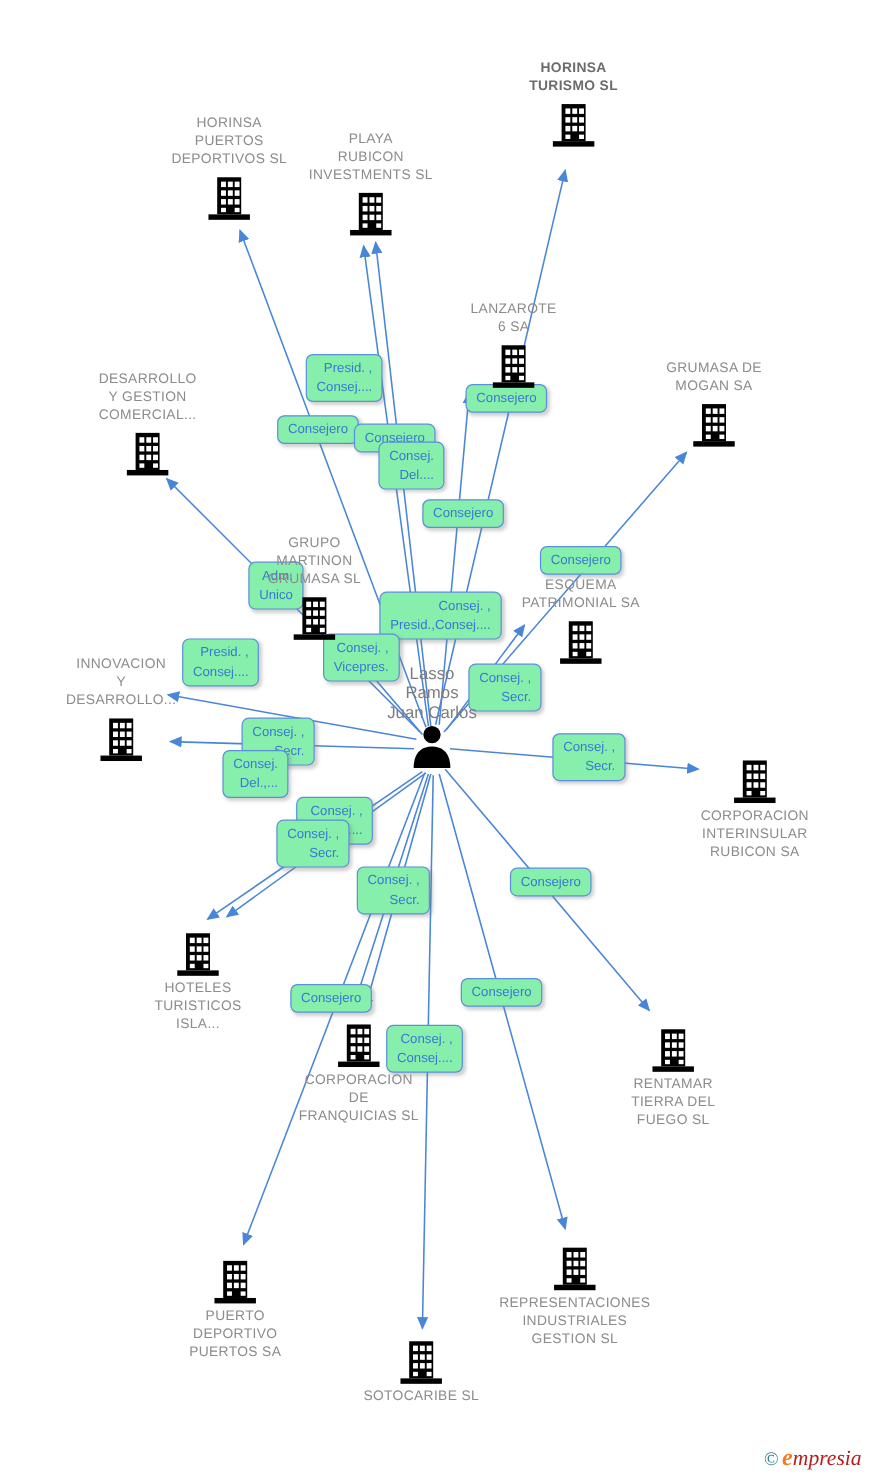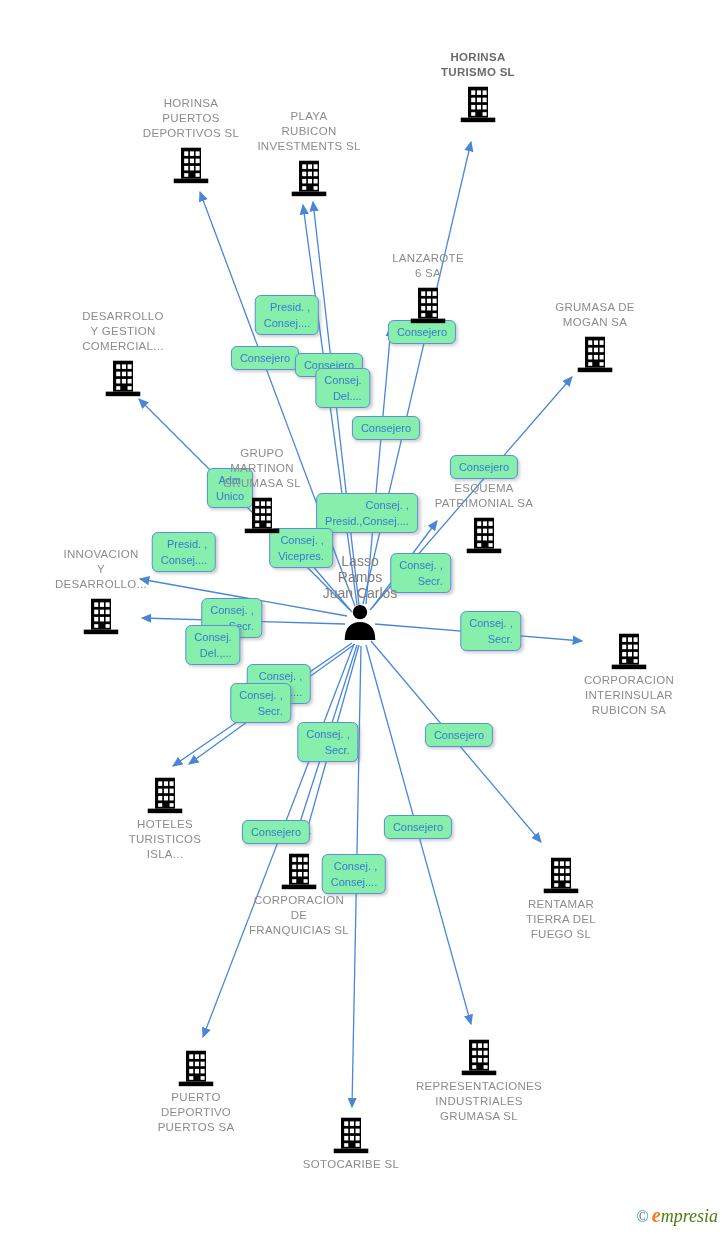--- a/index.html
+++ b/index.html
@@ -33,21 +33,21 @@
     padding:3px 8px;color:#3a78d2;font-size:11px;line-height:16px;text-align:right;
     white-space:pre-line;box-shadow:2px 2px 3px rgba(120,120,120,.35);
   }
 
   .footer-logo{
     position:absolute;right:10px;bottom:8px;z-index:5;
     font-family:"Liberation Serif","DejaVu Serif",serif;font-style:italic;font-size:18px;
   }
   .footer-logo .cp{color:#2e7d8f;font-style:normal;font-size:16px;margin-right:3px;}
   .footer-logo .e{color:#ee7d23;font-weight:bold;font-size:20px;}
-  .footer-logo .rest{color:#4d7c0f;margin-top:40px;}
+  .footer-logo .rest{color:#b91c1c;margin-top:40px;}
 </style>
 </head>
 <body>
 
 <div class="canvas">
 
   <svg style="position:absolute;width:0;height:0" aria-hidden="true">
     <defs>
       <symbol id="bld" viewBox="0 0 44 42">
         <rect class="tone" x="3" y="36" width="38" height="5"></rect>
@@ -209,21 +209,21 @@
   </div>
   <div class="company below" style="left:351px;top:1135px">
     <div class="cname">SOTOCARIBE SL</div>
     <svg class="bld">
         <use href="#bld"></use>
       </svg>
   </div>
   <div class="company below" style="left:479px;top:1057px">
     <div class="cname">REPRESENTACIONES
 INDUSTRIALES
-GRUMASA SL</div>
+GESTION SL</div>
     <svg class="bld">
         <use href="#bld"></use>
       </svg>
   </div>
 
   <div class="person" style="left:360px;top:622px">
     <div class="pname">Lasso
 Ramos
 Juan Carlos</div>
     <svg>

